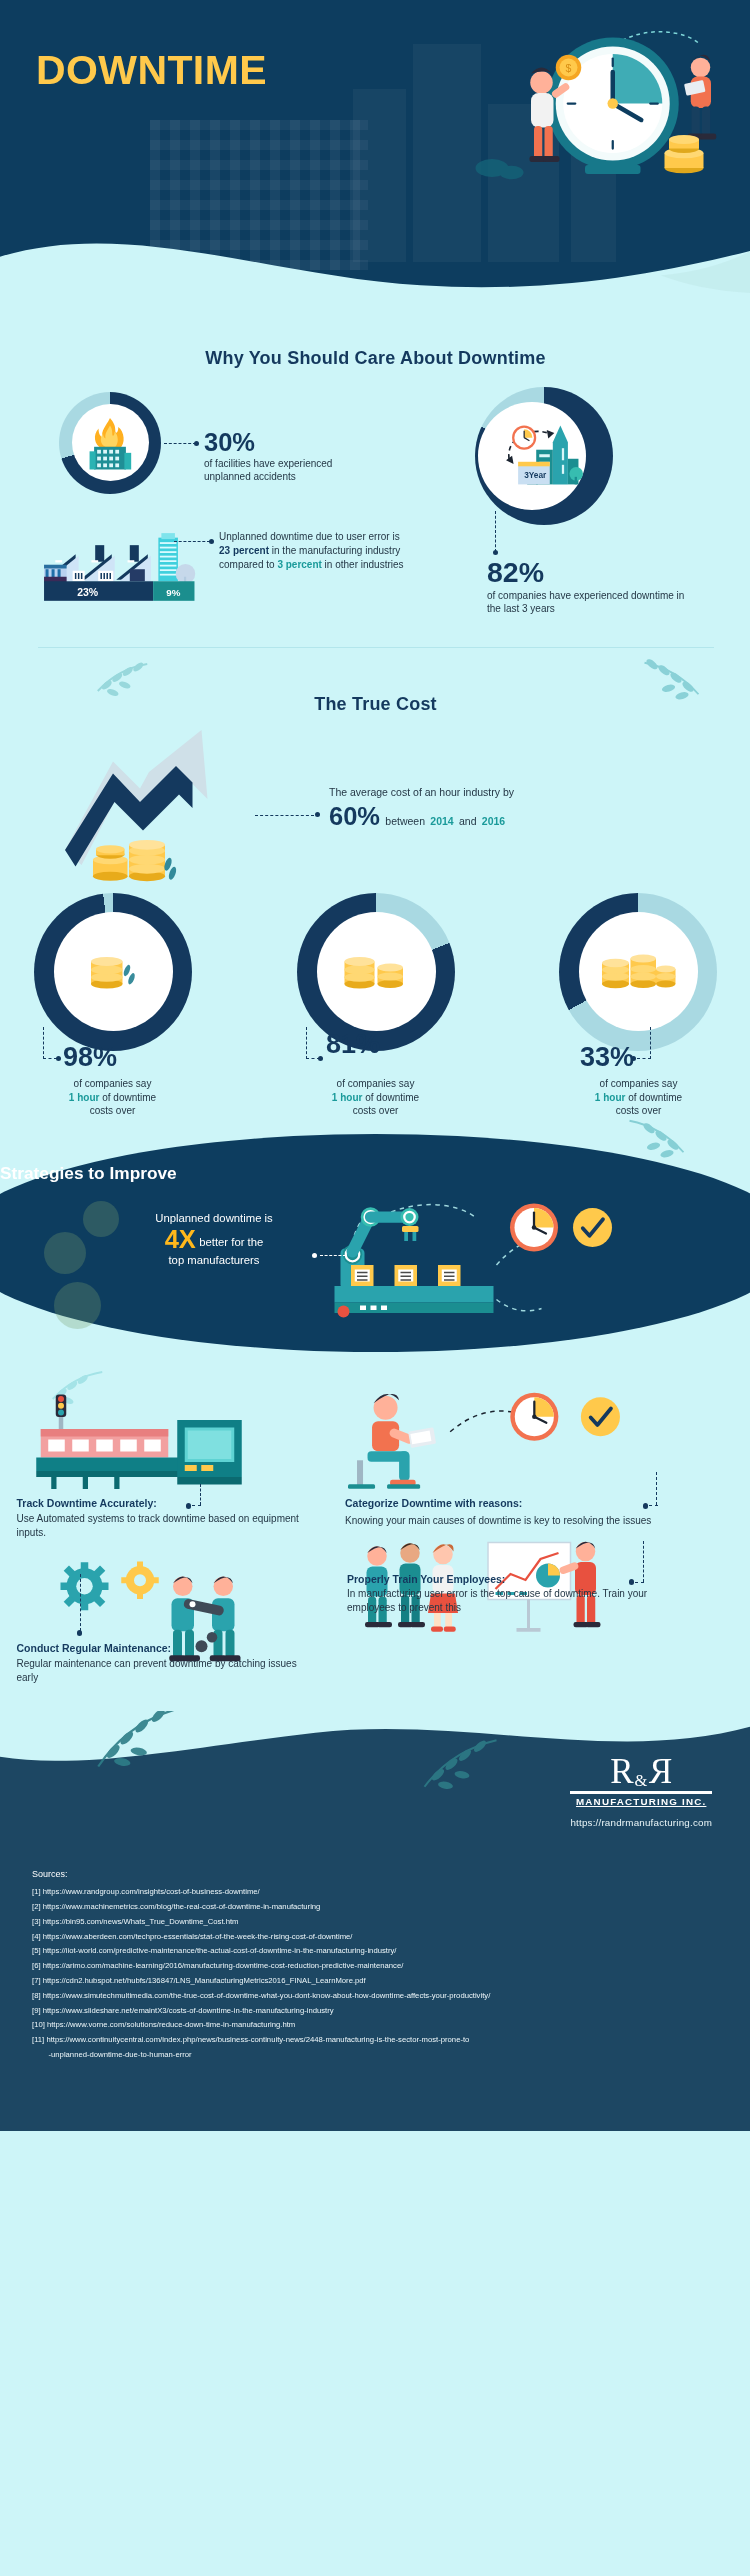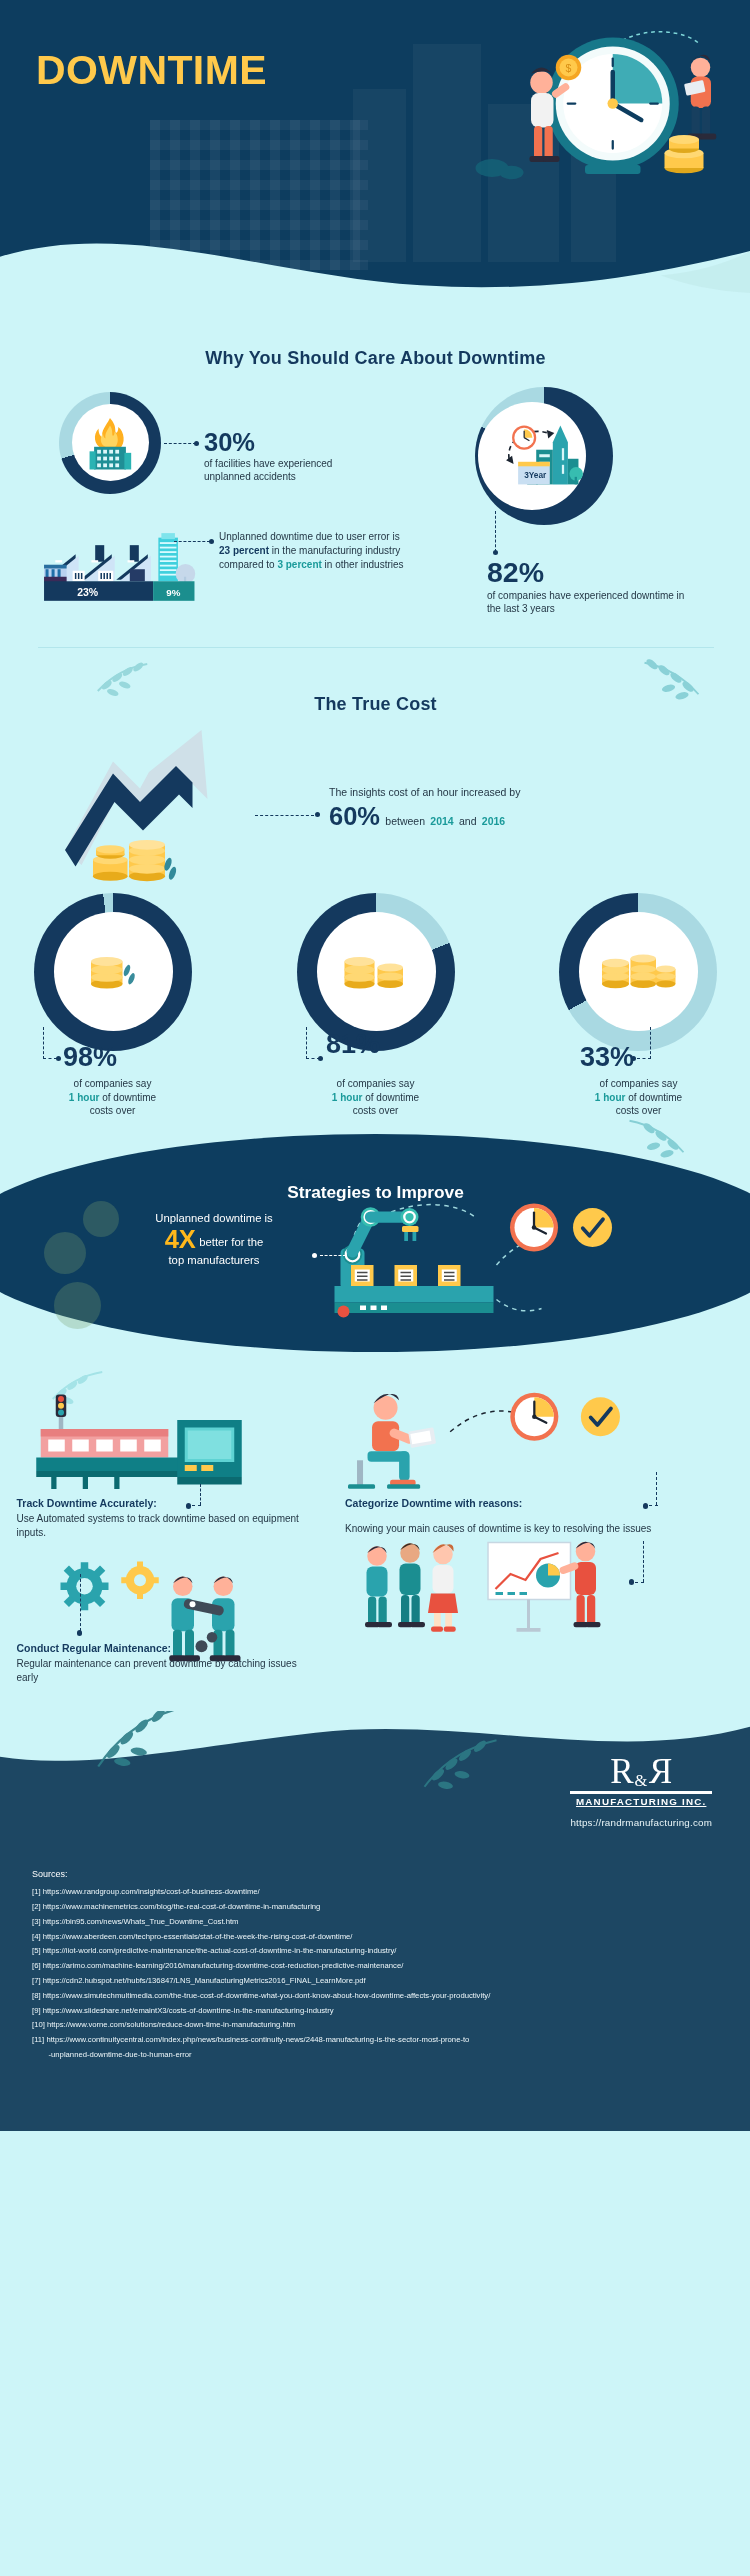--- a/index.html
+++ b/index.html
@@ -381,21 +381,21 @@
           <ellipse cx="76" cy="26" rx="24" ry="6.5" fill="#ffd873"></ellipse>
           <ellipse cx="76" cy="18" rx="24" ry="6.5" fill="#ffe29a"></ellipse>
         </g>
         <g fill="#17788a" opacity=".85">
           <ellipse cx="104" cy="44" rx="4" ry="9" transform="rotate(20 104 44)"></ellipse>
           <ellipse cx="110" cy="56" rx="4" ry="9" transform="rotate(20 110 56)"></ellipse>
         </g>
       </svg>
 
       <div style="position:absolute;left:329px;top:65px;width:248px;">
-        <div class="stat-body" style="font-size:10.5px;">The insights cost of an hour increased by</div>
+        <div class="stat-body" style="font-size:10.5px;">The average cost of an hour industry by</div>
         <div style="display:flex;align-items:baseline;gap:5.3px;margin-top:3px;">
           <span style="font-size:25.5px;font-weight:700;color:#14395e;">60%</span>
           <span class="stat-body" style="font-size:10.5px;">between</span>
           <span class="teal" style="font-size:10.5px;">2014</span>
           <span class="stat-body" style="font-size:10.5px;">and</span>
           <span class="teal" style="font-size:10.5px;">2016</span>
         </div>
       </div>
       <div class="dashed-h" style="position:absolute;left:255px;top:95px;width:59px;"></div>
       <div class="dot" style="position:absolute;left:315px;top:92px;"></div>
@@ -514,21 +514,21 @@
         <ellipse cx="70" cy="48" rx="9" ry="4.5" transform="rotate(-15 70 48)"></ellipse>
       </g>
     </svg>
 
     <div class="ellipse"></div>
 
     <div class="coin-blob" style="left:83px;top:83px;width:36px;height:36px;"></div>
     <div class="coin-blob" style="left:44px;top:114px;width:42px;height:42px;"></div>
     <div class="coin-blob" style="left:54px;top:164px;width:47px;height:47px;"></div>
 
-    <div class="strat-title" style="position:absolute;left:0;right:0;top:64px;text-align:center;z-index:4;">Strategies to Improve</div>
+    <div class="strat-title" style="position:absolute;left:0;right:0;top:45px;z-index:4;">Strategies to Improve</div>
 
     <div style="position:absolute;left:120px;top:94px;width:188px;text-align:center;z-index:4;color:#fff;">
       <div style="font-size:11.3px;">Unplanned downtime is</div>
       <div style="margin-top:1.5px;">
         <span style="font-size:25.5px;font-weight:700;color:#ffb81c;vertical-align:-2.3px;">4X</span>
         <span style="font-size:11.3px;">better for the</span>
       </div>
       <div style="font-size:11.3px;">top manufacturers</div>
     </div>
 
@@ -675,21 +675,21 @@
         <line x1="252" y1="46" x2="268" y2="54" stroke="#1b2430" stroke-width="3" stroke-linecap="round"></line>
         <circle cx="252" cy="46" r="3" fill="#1b2430"></circle>
         <circle cx="340" cy="46" r="26" fill="#ffc94b"></circle>
         <path d="M327 47 l9 10 18 -22" stroke="#14395e" stroke-width="5" fill="none" stroke-linecap="round" stroke-linejoin="round"></path>
       </svg>
       <div class="dashed-v" style="position:absolute;left:656px;top:99px;height:33px;"></div>
       <div class="dot" style="position:absolute;left:643px;top:130px;"></div>
       <div class="dashed-h" style="position:absolute;left:649px;top:132px;width:9px;"></div>
       <div style="position:absolute;left:345px;top:124px;width:330px;">
         <div class="tip-h">Categorize Downtime with reasons:</div>
-        <div class="tip-p" style="margin-top:13px;">Knowing your main causes of downtime is key to resolving the issues</div>
+        <div class="tip-p" style="margin-top:5px;">Knowing your main causes of downtime is key to resolving the issues</div>
       </div>
     </div>
 
     <div style="position:relative;height:158px;">
       <svg style="position:absolute;left:53px;top:0px;" width="225" height="113" viewBox="0 0 300 150">
         <g fill="#2aa3ad">
           <circle cx="42" cy="44" r="24"></circle>
           <g>
             <rect x="37" y="12" width="10" height="12"></rect>
               <rect x="37" y="64" width="10" height="12"></rect>
@@ -790,20 +790,24 @@
           <rect x="306" y="84" width="11" height="40" rx="5" fill="#e8513f"></rect>
           <rect x="320" y="84" width="11" height="40" rx="5" fill="#e8513f"></rect>
           <rect x="302" y="120" width="20" height="7" rx="3" fill="#2a2a3a"></rect>
           <rect x="318" y="120" width="20" height="7" rx="3" fill="#2a2a3a"></rect>
           <rect x="282" y="48" width="26" height="10" rx="5" fill="#ffb199" transform="rotate(-20 282 48)"></rect>
         </g>
       </svg>
       <div class="dashed-v" style="position:absolute;left:643px;top:-12px;height:41px;"></div>
       <div class="dot" style="position:absolute;left:629px;top:26px;"></div>
       <div class="dashed-h" style="position:absolute;left:635px;top:28.5px;width:9px;"></div>
+      <div style="position:absolute;left:347px;top:19.5px;width:330px;">
+        <div class="tip-h">Properly Train Your Employees:</div>
+        <div class="tip-p" style="margin-top:2.3px;">In manufacturing user error is the top cause of downtime. Train your employees to prevent this</div>
+      </div>
     </div>
   </section>
 
   <section class="footer">
     <svg class="foot-wave" viewBox="0 0 1000 90" preserveAspectRatio="none">
       <path d="M0,0 L1000,0 L1000,22 C820,72 620,8 420,30 C260,48 110,80 0,62 Z" fill="#cdf5f8"></path>
     </svg>
 
     <svg style="position:absolute;left:83px;top:-27px;z-index:4;" width="128" height="90" viewBox="0 0 170 120">
       <g fill="#2e7e88" opacity=".9">

